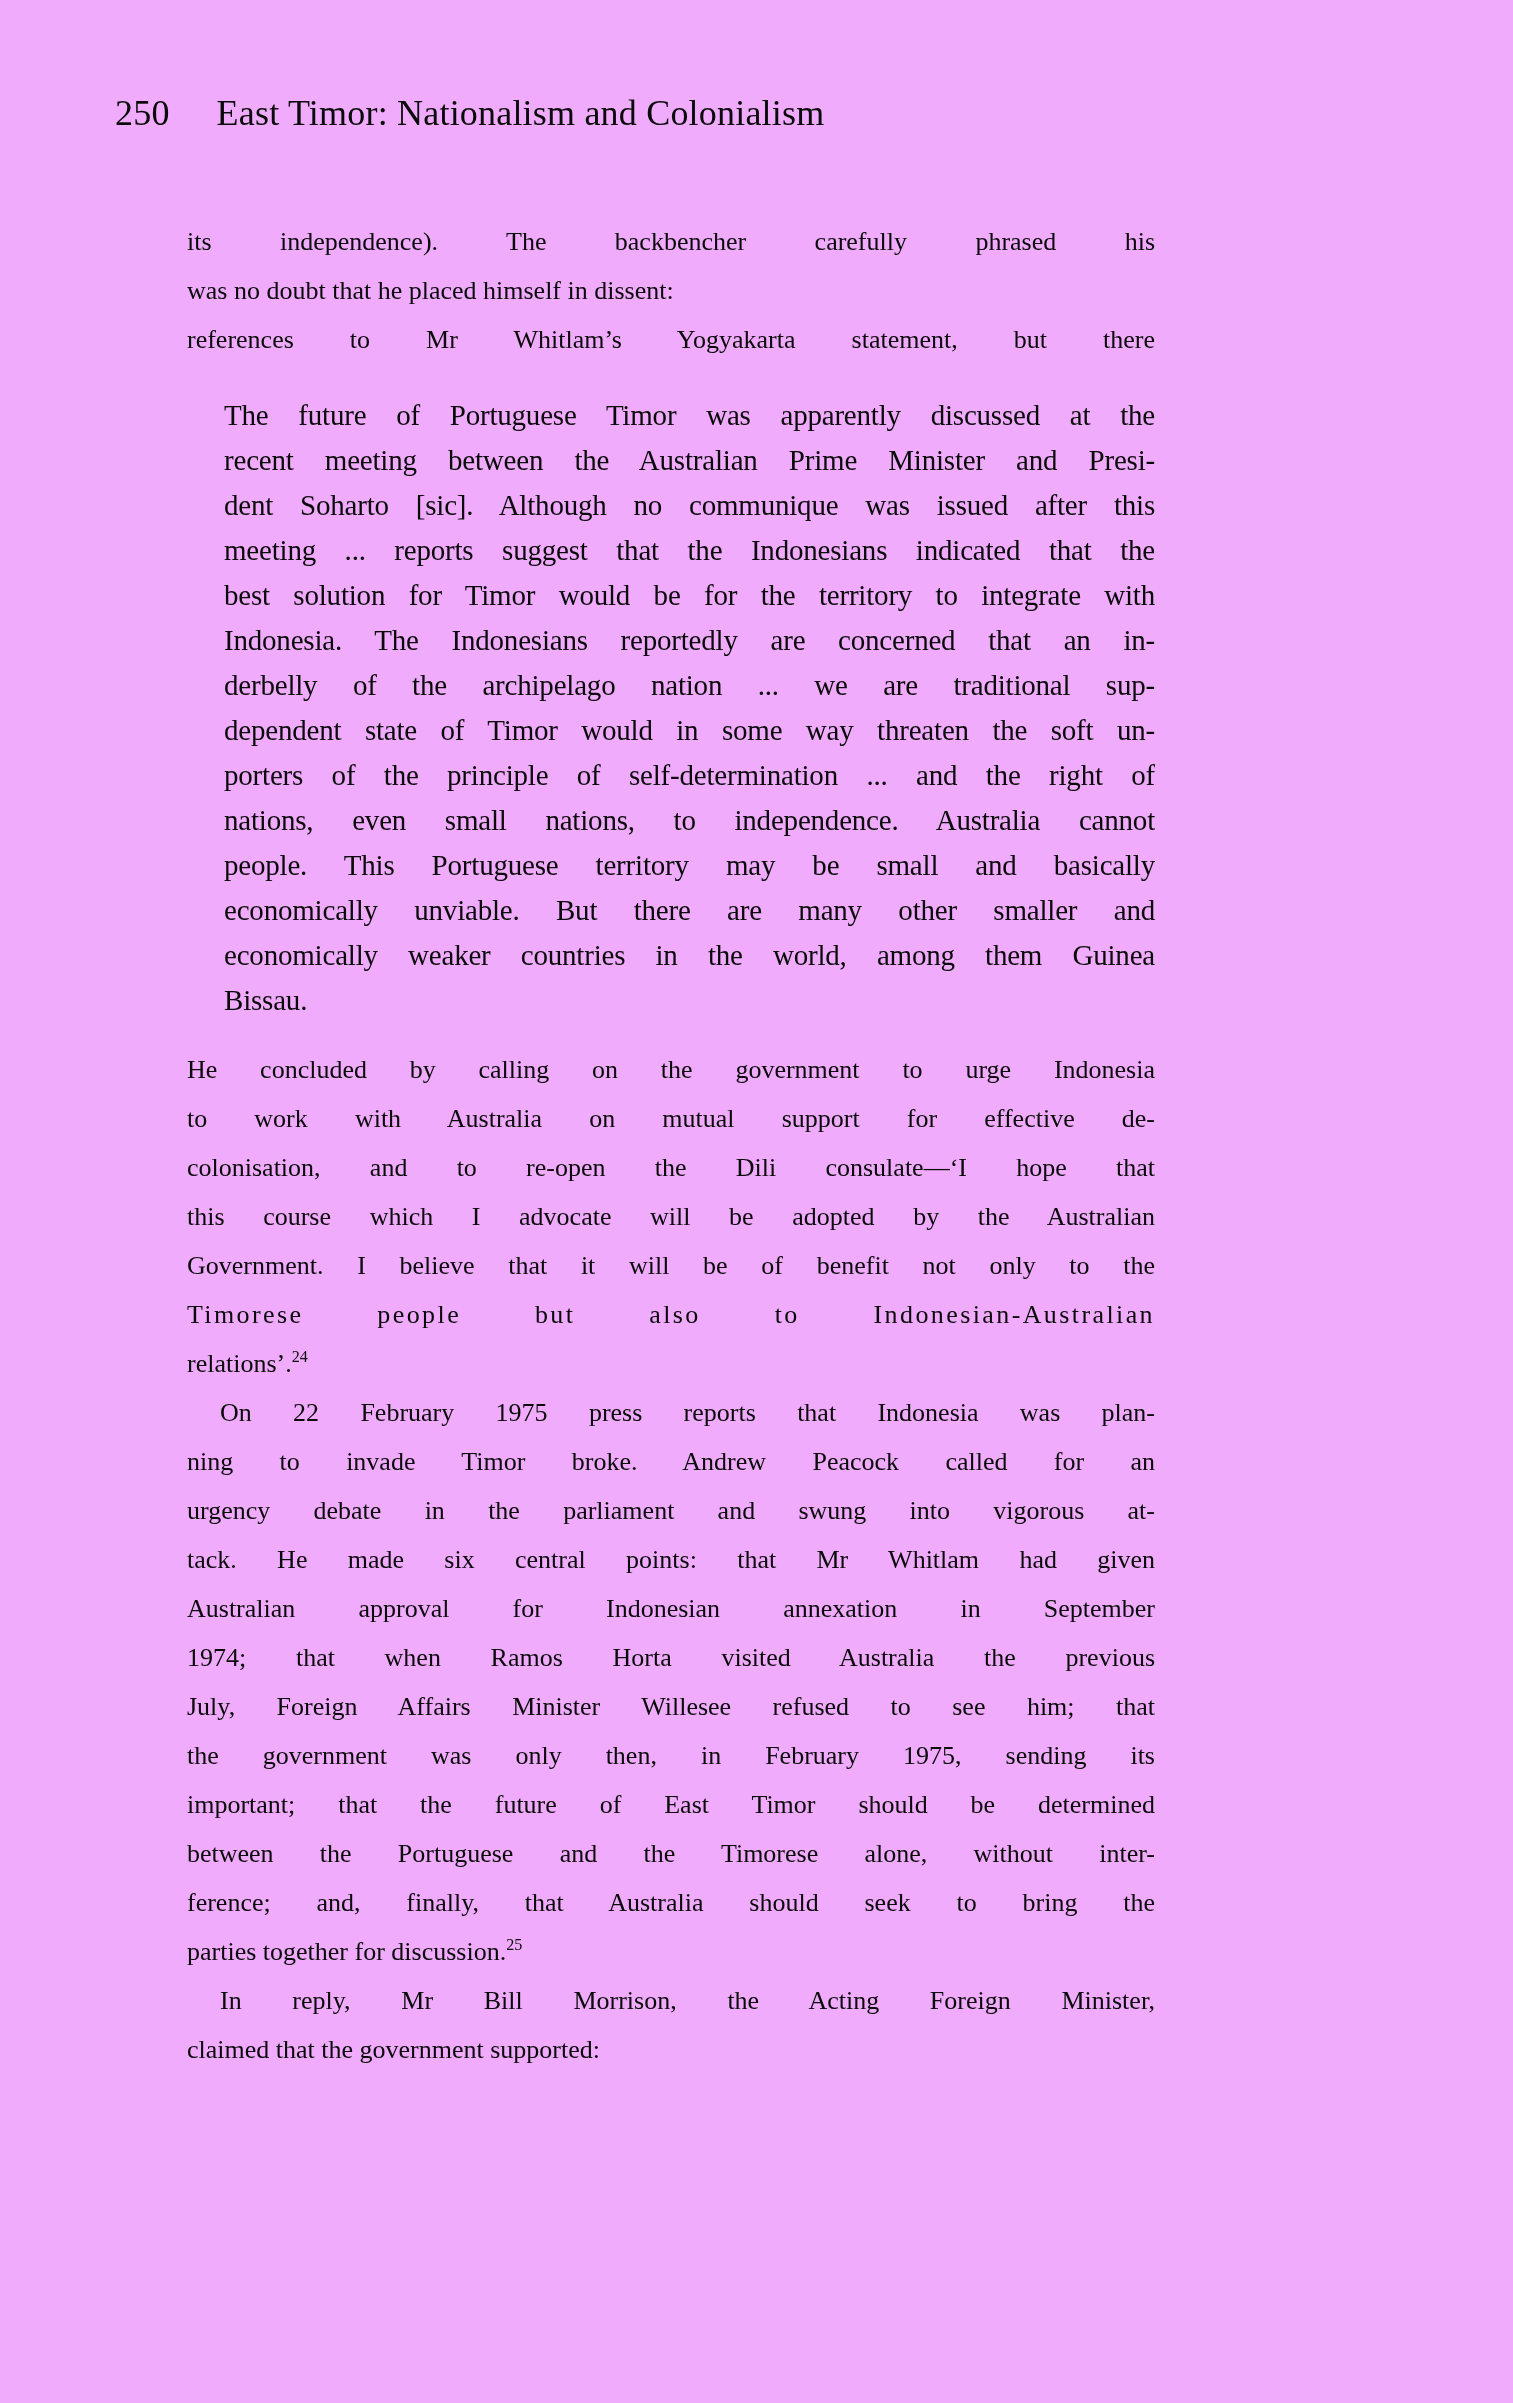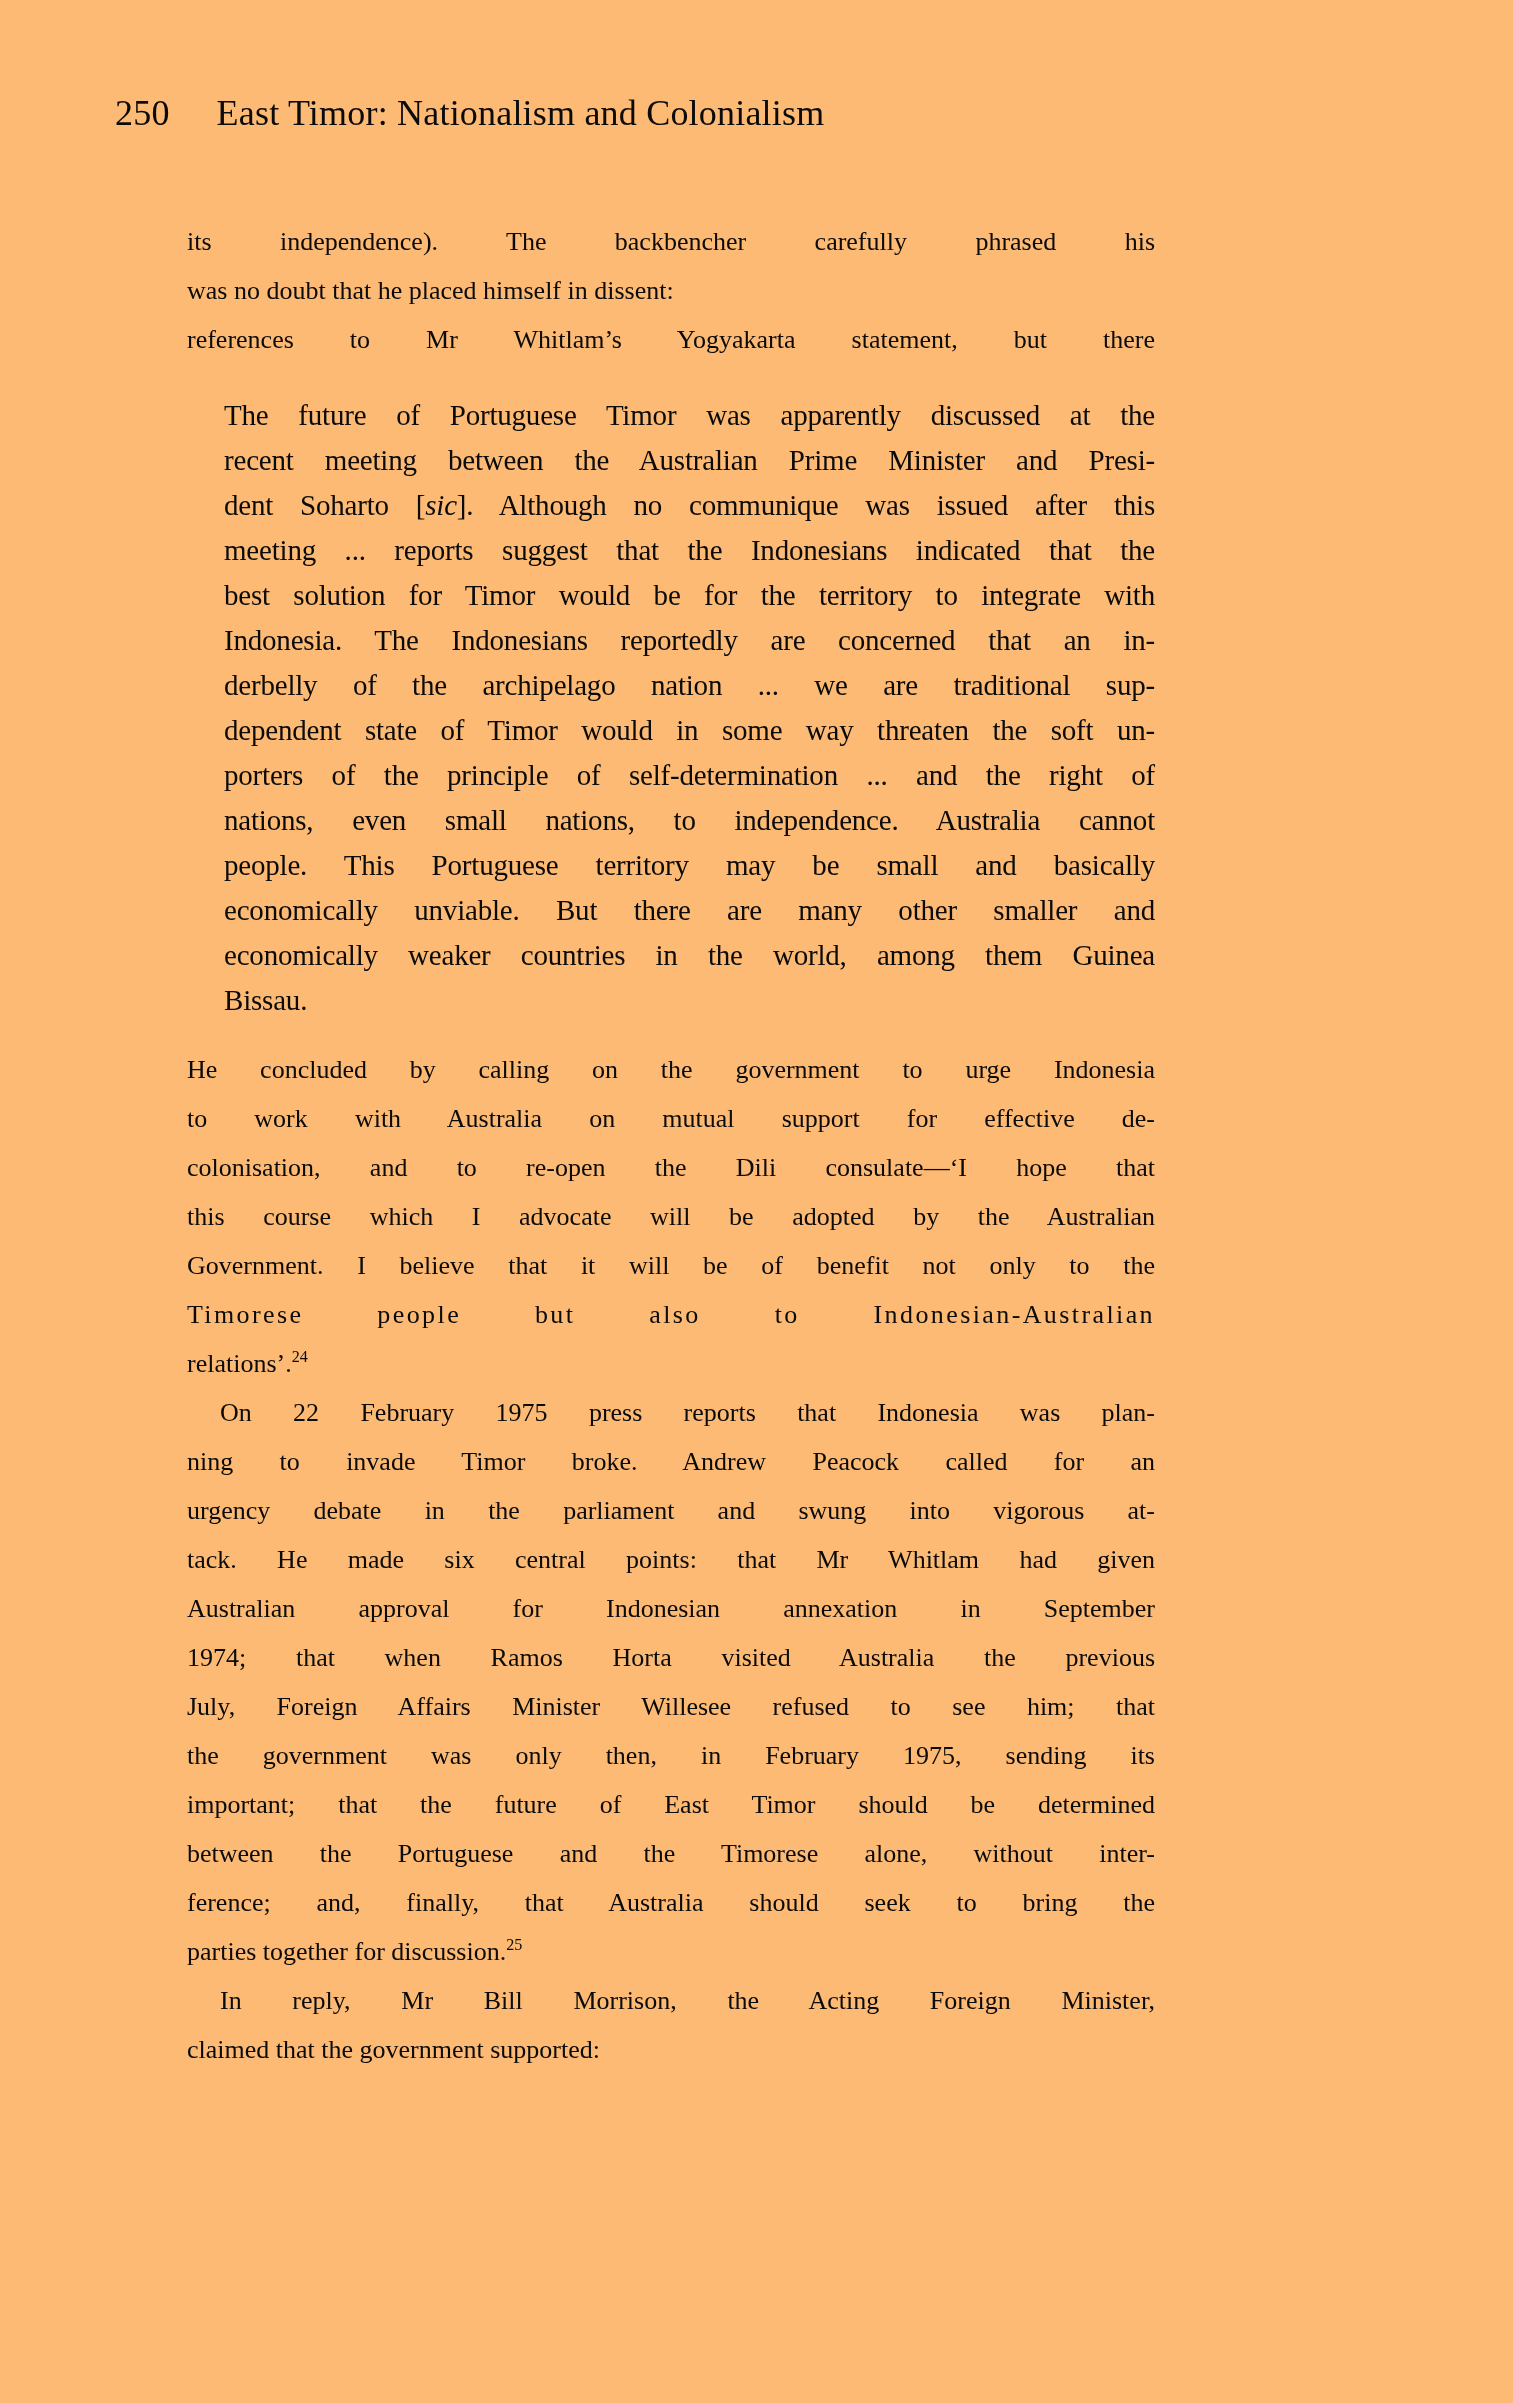--- a/index.html
+++ b/index.html
@@ -11,21 +11,21 @@
     width: 1514px;
     height: 2403px;
     position: relative;
     font-family: "Liberation Serif", serif;
     color: #0b0b0b;
     overflow: hidden;
   }
   .page {
     position: absolute;
     inset: 0;
-    background: #fdba74;
+    background: #f0abfc;
     padding-left: 24px;
   }
   .running-head {
     position: absolute;
     top: 94px;
     left: 115px;
     font-size: 36px;
     line-height: 39px;
     white-space: nowrap;
     letter-spacing: 0.2px;
@@ -56,21 +56,21 @@
   }
   .ln {
     text-align: justify;
     overflow: hidden;
   }
   .paragraph .ln { height: 49px; }
   .quote .ln { height: 45px; }
   .jl { text-align-last: justify; }
   .indent { text-indent: 33px; }
   .tracked { letter-spacing: 2.4px; }
-  .italic { font-style: italic; }
+  .italic { }
   .sup {
     vertical-align: super;
     font-size: 0.62em;
     line-height: 0;
     letter-spacing: 0;
   }
 </style>
 </head>
 <body>
 

